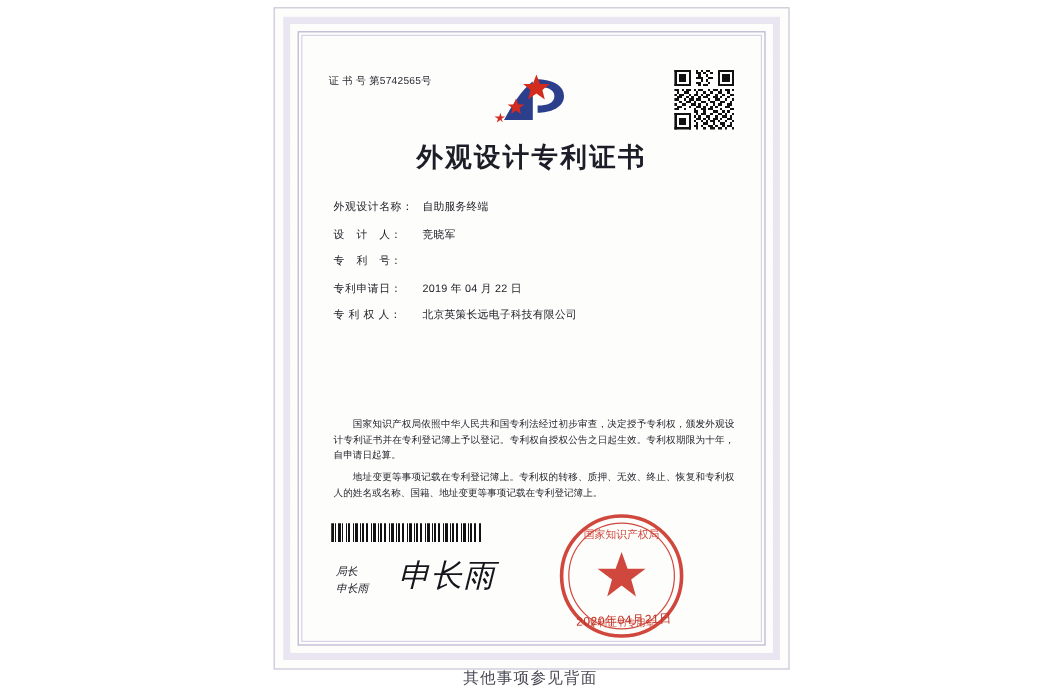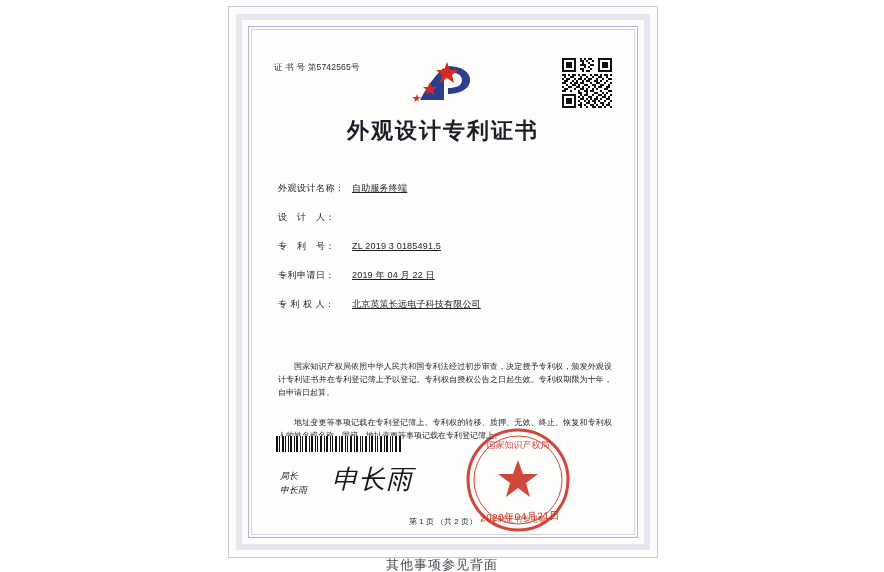--- a/index.html
+++ b/index.html
@@ -121,52 +121,50 @@
     top: 136px;
     right: 18px;
   }
   .field-row {
     display: flex;
     align-items: baseline;
     margin-bottom: 9.5px;
     font-size: 9px;
     color: #22222b;
     white-space: nowrap;
-    margin-top: 16px;
   }
   .field-label {
     width: 74px;
     flex: 0 0 74px;
     letter-spacing: 0.5px;
   }
   .field-value {
     flex: 1 1 auto;
     letter-spacing: 0.2px;
-    text-decoration: underline;
   }
   .field-row.double .field-value {
     flex: 0 0 auto;
     margin-right: 22px;
   }
   .field-row.double .field-label2 {
     flex: 0 0 auto;
     margin-right: 6px;
   }
   .paragraphs {
     position: absolute;
     left: 26px;
     right: 22px;
     top: 314px;
     font-size: 8px;
     line-height: 1.65;
     color: #25252e;
     text-align: justify;
   }
   .paragraphs p {
-    margin: 16px 0 2px 0;
+    margin: 4px 0 2px 0;
     text-indent: 16px;
     font-family: Liberation Mono, monospace;
   }
   
   .barcode {
     position: absolute;
     left: 24px;
     top: 406px;
     width: 126px;
     height: 16px;
@@ -412,24 +410,24 @@
 
       <div class="title">外观设计专利证书</div>
 
       <div class="fields">
         <div class="field-row">
           <span class="field-label">外观设计名称：</span>
           <span class="field-value">自助服务终端</span>
         </div>
         <div class="field-row">
           <span class="field-label">设　计　人：</span>
+          <span class="field-value">竞晓军</span>
         </div>
         <div class="field-row">
           <span class="field-label">专　利　号：</span>
-          <span class="field-value">ZL 2019 3 0185491.5</span>
         </div>
         <div class="field-row">
           <span class="field-label">专利申请日：</span>
           <span class="field-value">2019 年 04 月 22 日</span>
         </div>
         <div class="field-row">
           <span class="field-label">专 利 权 人：</span>
           <span class="field-value">北京英策长远电子科技有限公司</span>
         </div>
       </div>
@@ -503,19 +501,18 @@
             <circle cx="54" cy="54" r="44" fill="none" stroke="#c8281c" stroke-width="1"></circle>
             <polygon points="54,34 59,48 74,48 62,57 66,71 54,62 42,71 46,57 34,48 49,48" fill="#c8281c"></polygon>
             <text x="54" y="22" font-size="9" fill="#c8281c" text-anchor="middle" font-family="DejaVu Serif, serif">国家知识产权局</text>
             <text x="54" y="96" font-size="8" fill="#c8281c" text-anchor="middle" font-family="DejaVu Serif, serif">专利证书专用章</text>
           </g>
         </svg>
       </div>
 
       <div class="seal-date">2020年04月21日</div>
 
-      <div class="page-no">第 1 页 （共 2 页）</div>
 
     </div>
   </div>
 
   <div class="footnote">其他事项参见背面</div>
 </div>
 
 </body></html>

